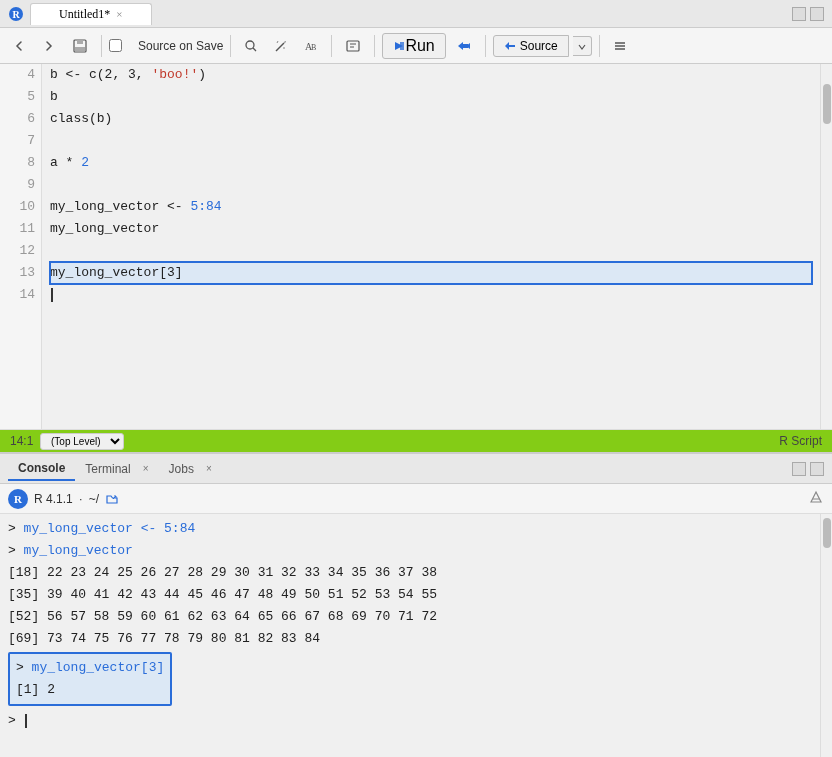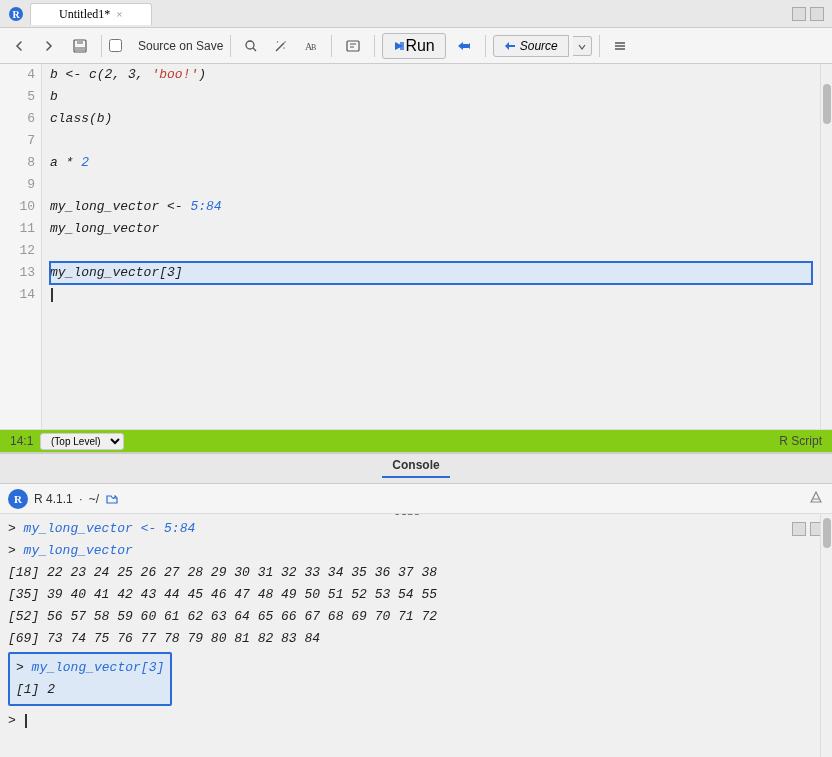--- a/index.html
+++ b/index.html
@@ -109,21 +109,20 @@
       background: #f0f0f0;
       border: 1px solid #bbb;
       border-radius: 3px 0 0 3px;
       padding: 3px 10px;
       font-family: Arial, sans-serif;
       font-size: 12px;
       cursor: pointer;
       display: flex;
       align-items: center;
       gap: 4px;
-      font-style: italic;
     }
     .source-dd {
       background: #f0f0f0;
       border: 1px solid #bbb;
       border-left: none;
       border-radius: 0 3px 3px 0;
       padding: 3px 5px;
       font-size: 11px;
       cursor: pointer;
     }
@@ -157,21 +156,20 @@
       line-height: 22px;
       font-size: 13px;
       overflow: auto;
       color: #222;
     }
     .code-line {
       height: 22px;
       display: flex;
       align-items: center;
       white-space: pre;
-      font-style: italic;
     }
     .code-line.highlighted {
       background: #dce8f5;
       outline: 2px solid #2a6dd9;
       outline-offset: -1px;
     }
     .scrollbar-v {
       width: 12px;
       background: #f0f0f0;
       border-left: 1px solid #ddd;
@@ -212,21 +210,20 @@
       cursor: pointer;
     }
 
     .console-title-bar {
       background: #e8e8e8;
       border-bottom: 1px solid #ccc;
       display: flex;
       align-items: center;
       height: 30px;
       padding: 0 8px;
-      flex-direction: column;
     }
     .console-tab {
       padding: 4px 10px;
       font-family: Arial, sans-serif;
       font-size: 12px;
       font-weight: bold;
       color: #333;
       cursor: pointer;
       border-bottom: 2px solid #2a6dd9;
     }

